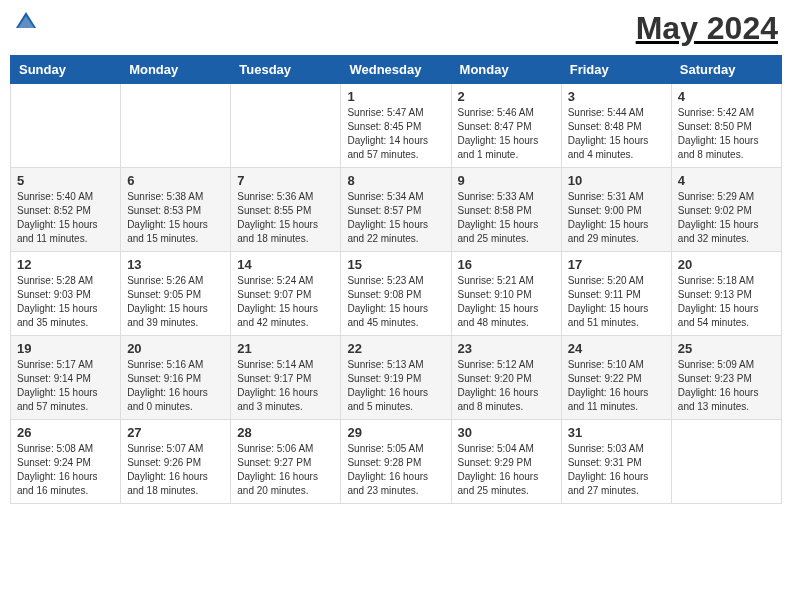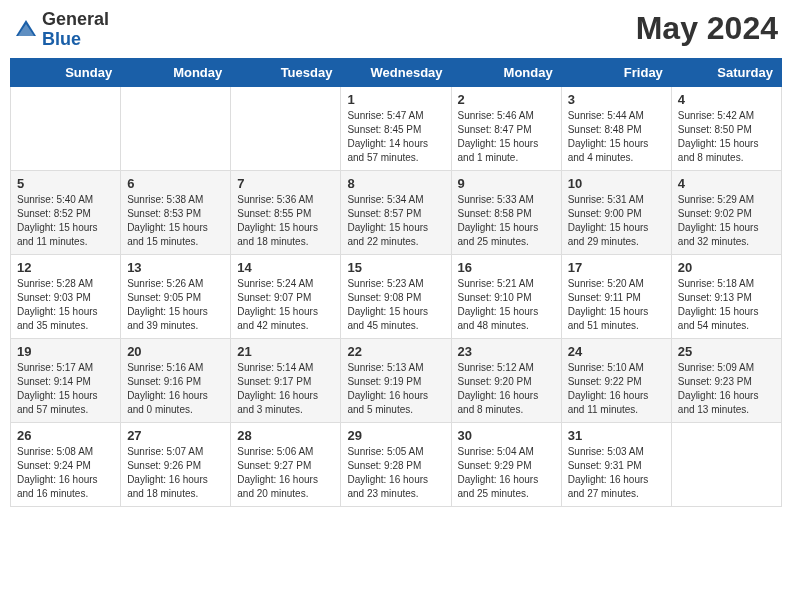--- a/index.html
+++ b/index.html
@@ -36,39 +36,40 @@
       font-size: 18px;
       font-weight: bold;
       color: #1a5fa8;
     }
     .logo-icon {
       width: 24px;
       height: 24px;
     }
     .title-block {
       text-align: right;
+      text-decoration: underline;
     }
     .title-month {
       font-size: 32px;
       font-weight: bold;
       color: #333;
     }
     .title-location {
       font-size: 16px;
       color: #333;
     }
     .calendar {
       width: 100%;
       border-collapse: collapse;
       border: 1px solid #ccc;
     }
     .calendar th {
       background-color: #1a5fa8;
       color: #fff;
-      text-align: right;
+      text-align: left;
       padding: 6px 8px;
       font-size: 13px;
       font-weight: bold;
       border: 1px solid #1a5fa8;
     }
     .calendar td {
       vertical-align: top;
       padding: 5px 6px;
       font-size: 10.5px;
       color: #333;
@@ -99,24 +100,20 @@
   </style>
 </head>
 <body>
 
 <div class="header">
   <div class="logo">
     <svg class="logo-icon" viewBox="0 0 24 24">
       <polygon points="12,2 22,18 2,18" fill="#1a5fa8"></polygon>
       <polygon points="12,6 20,18 4,18" fill="#fff" opacity="0.3"></polygon>
     </svg>
-    <div class="logo-text">
-      <span class="logo-general">General</span>
-      <span class="logo-blue">Blue</span>
-    </div>
   </div>
   <div class="title-block">
     <div class="title-month">May 2024</div>
   </div>
 </div>
 
 <table class="calendar">
   <thead>
     <tr>
     <th>Sunday</th>

